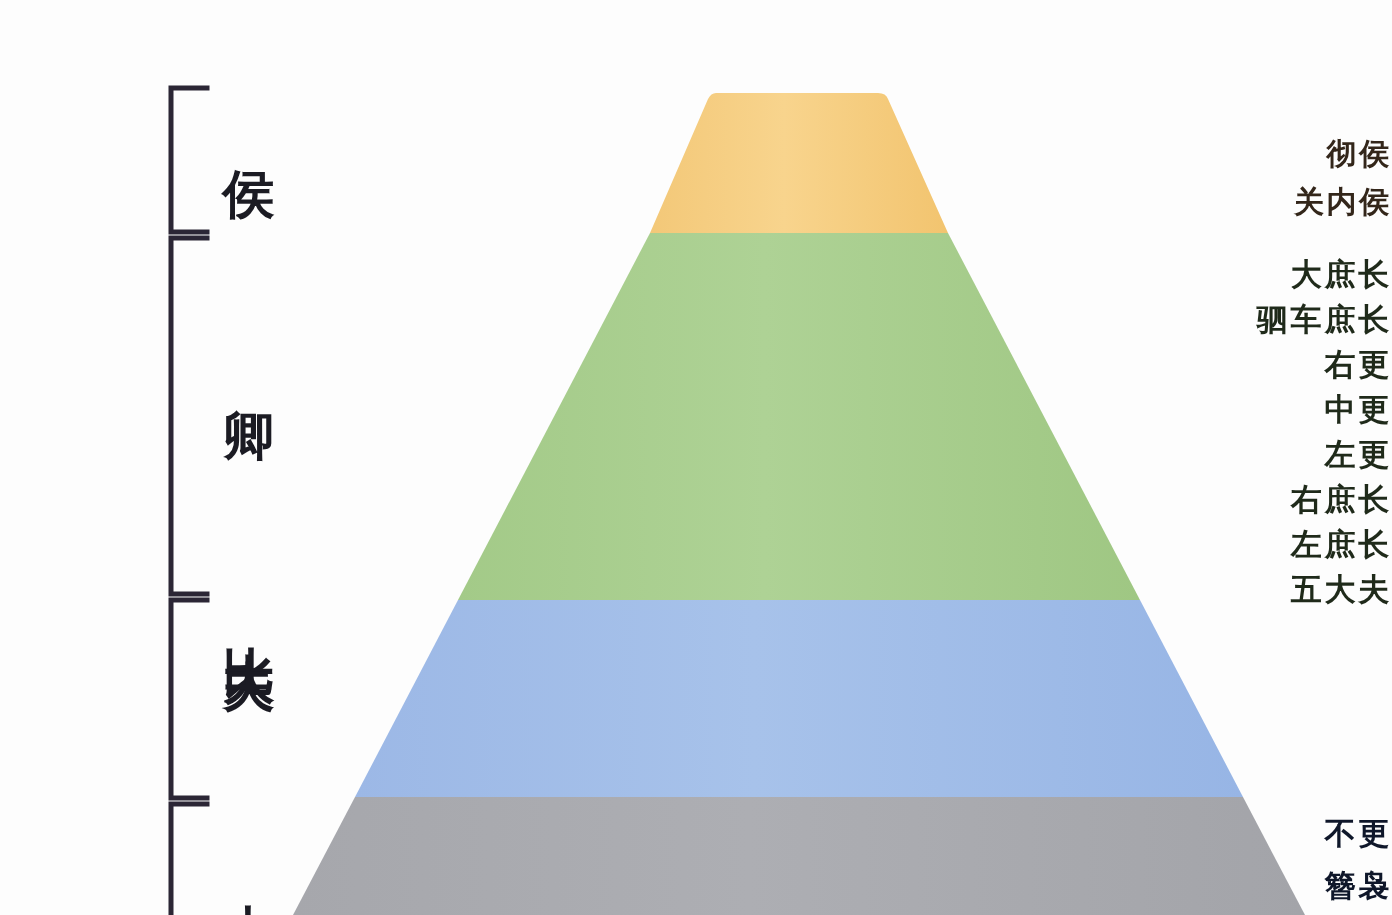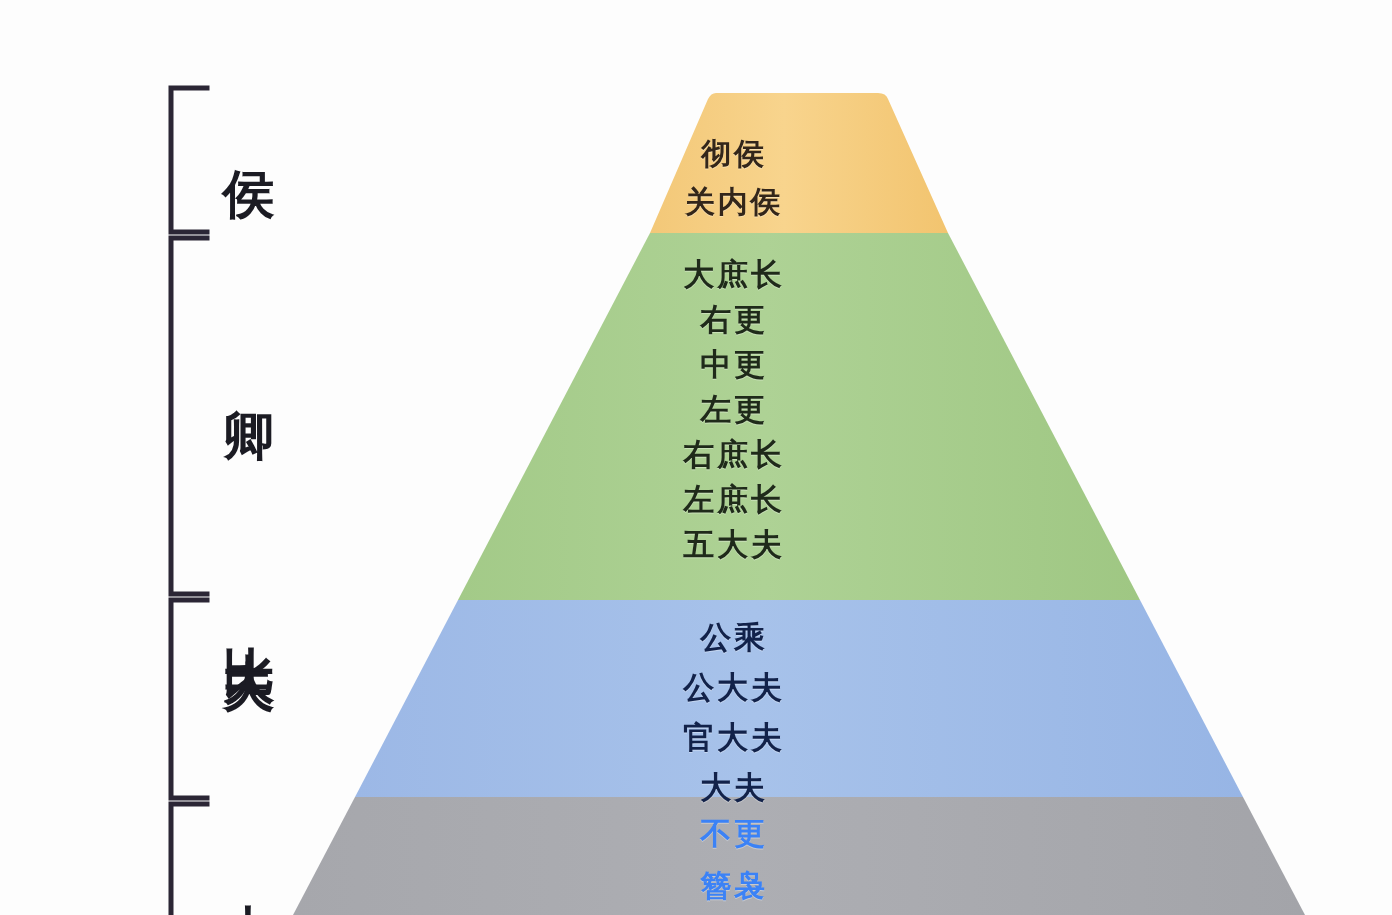--- a/index.html
+++ b/index.html
@@ -28,21 +28,21 @@
     width: 1392px;
     height: 915px;
     display: block;
   }
 
   
   .tier-text {
     position: absolute;
     display: flex;
     flex-direction: column;
-    align-items: center;
+    align-items: flex-end;
     justify-content: flex-start;
     width: 100%;
     pointer-events: none;
   }
   .rank-line {
     font-family: "Liberation Serif", "DejaVu Serif", serif;
     font-weight: 700;
     color: #20201c;
     letter-spacing: 0.09em;
     white-space: nowrap;
@@ -82,21 +82,21 @@
     margin-left: 76px;
   }
 
   #tier-shi-text {
     top: 808px;
     left: 0;
   }
   #tier-shi-text .rank-line {
     font-size: 31px;
     line-height: 52px;
-    color: #3b82f6;
+    color: #0f172a;
     margin-left: 76px;
   }
 
   
   #bracket-svg {
     position: absolute;
     left: 0;
     top: 0;
     width: 300px;
     height: 915px;
@@ -172,34 +172,29 @@
     <path d="M 355,797 L 1243,797 L 1305,915 L 293,915 Z" fill="url(#gradShi)"></path>
   </svg>
 
   <div class="tier-text" id="tier-hou-text">
     <div class="rank-line">彻侯</div>
     <div class="rank-line">关内侯</div>
   </div>
 
   <div class="tier-text" id="tier-qing-text">
     <div class="rank-line">大庶长</div>
+    <div class="rank-line">驷车庶长</div>
     <div class="rank-line">右更</div>
     <div class="rank-line">中更</div>
     <div class="rank-line">左更</div>
     <div class="rank-line">右庶长</div>
     <div class="rank-line">左庶长</div>
     <div class="rank-line">五大夫</div>
   </div>
 
-  <div class="tier-text" id="tier-bidafu-text">
-    <div class="rank-line">公乘</div>
-    <div class="rank-line">公大夫</div>
-    <div class="rank-line">官大夫</div>
-    <div class="rank-line">大夫</div>
-  </div>
 
   <div class="tier-text" id="tier-shi-text">
     <div class="rank-line">不更</div>
     <div class="rank-line">簪袅</div>
   </div>
 
   <svg id="bracket-svg" viewBox="0 0 300 915">
     <g stroke="#2b2635" stroke-width="5" fill="none" stroke-linecap="square">
 
       <path d="M 207,88 L 171,88 L 171,232 L 207,232"></path>

